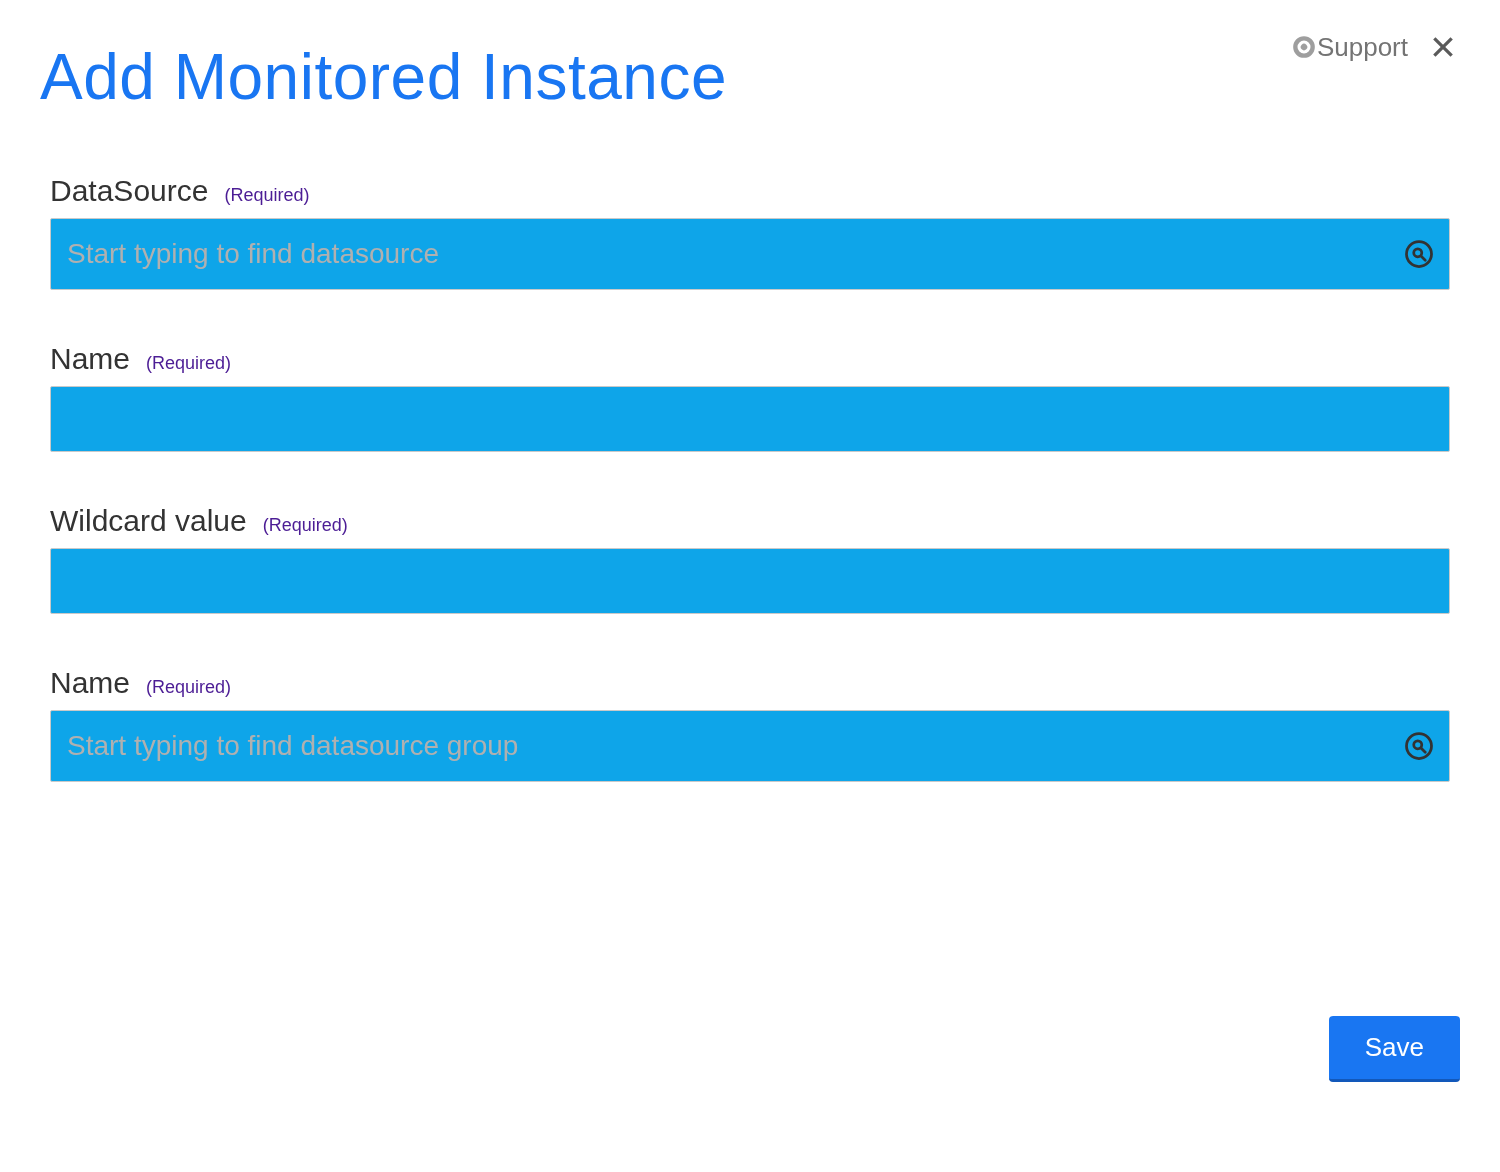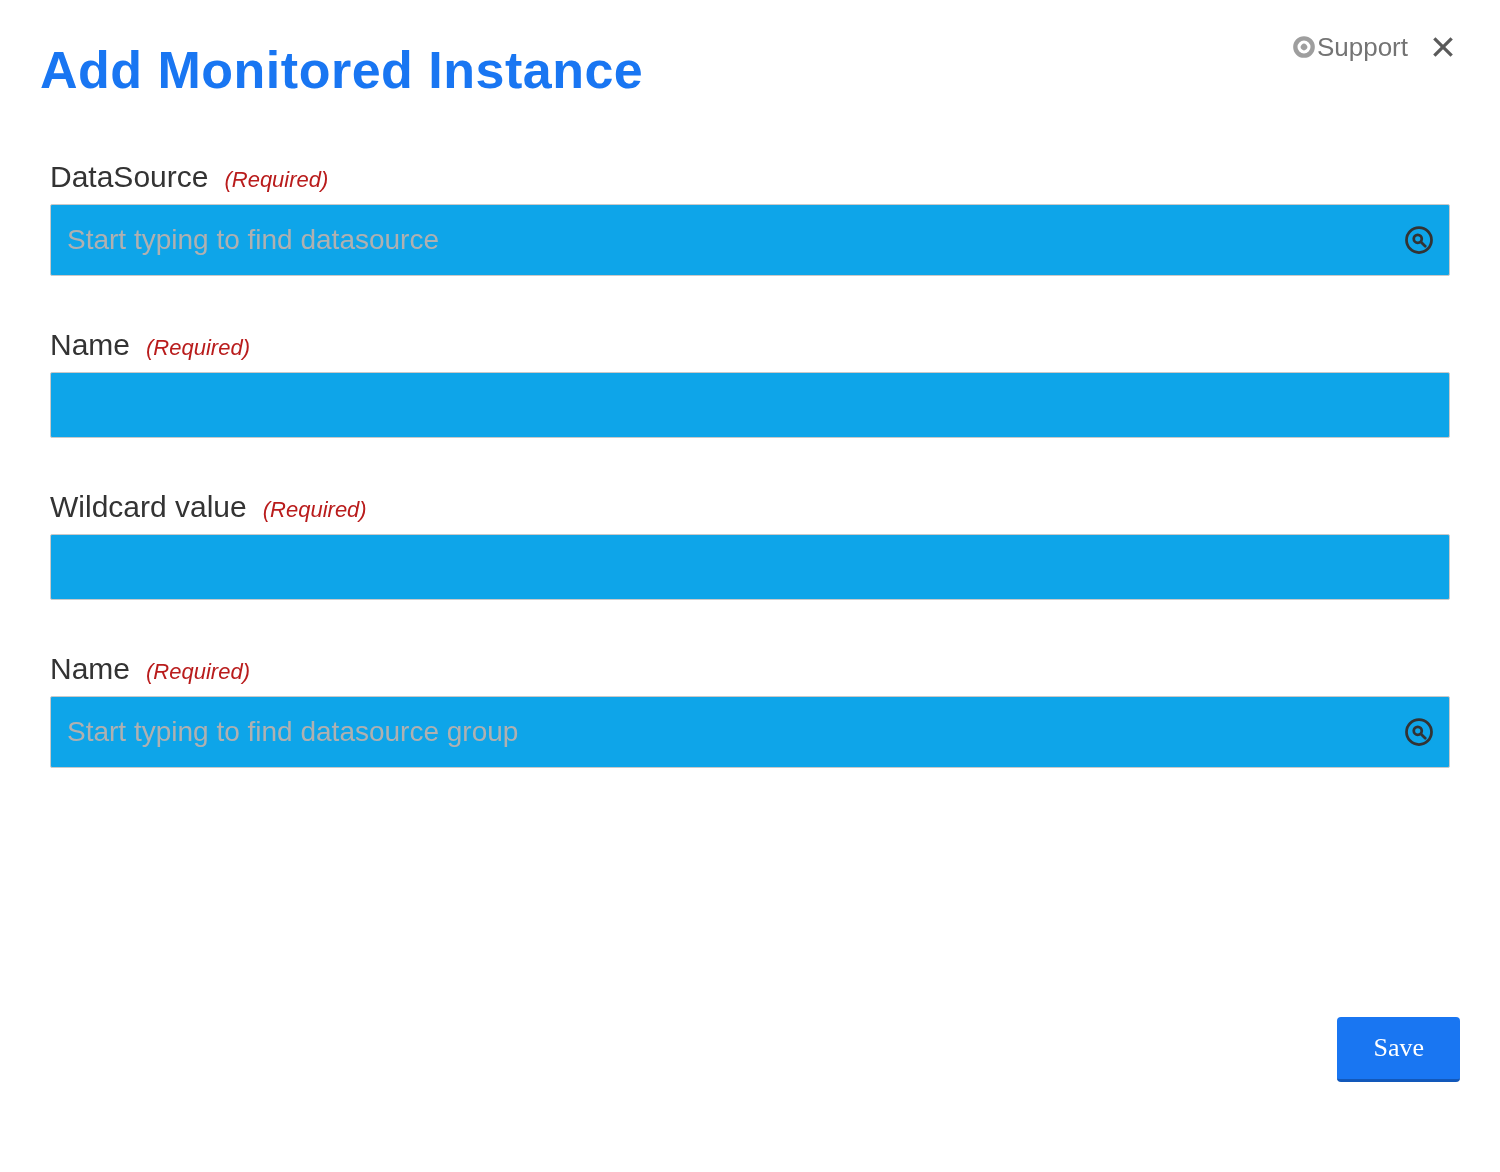--- a/index.html
+++ b/index.html
@@ -17,22 +17,22 @@
     height: 100%;
     padding: 40px 40px 40px 40px;
   }
   .header {
     display: flex;
     align-items: flex-start;
     justify-content: space-between;
   }
   .title {
     color: #1976f2;
-    font-size: 52px;
-    font-weight: 700;
+    font-size: 64px;
+    font-weight: 400;
     letter-spacing: 0.5px;
   }
   .header-actions {
     display: flex;
     align-items: center;
     gap: 18px;
     margin-top: -10px;
   }
   .support-link {
     display: inline-flex;
@@ -64,23 +64,22 @@
     align-items: baseline;
     gap: 16px;
     margin-bottom: 10px;
   }
   .field-label {
     font-size: 30px;
     color: #333;
     font-weight: 400;
   }
   .required-hint {
-    font-size: 22px;
-    font-style: italic;
-    color: #b91c1c;
+    font-size: 18px;
+    color: #4c1d95;
   }
   .input-wrap {
     position: relative;
     width: 100%;
   }
   .text-input {
     width: 100%;
     height: 72px;
     border: 1px solid #c9c9c9;
     border-radius: 2px;
@@ -111,21 +110,20 @@
   }
   .save-btn {
     background: #1976f2;
     color: #fff;
     border: none;
     border-bottom: 3px solid #1258ba;
     border-radius: 4px;
     font-size: 26px;
     padding: 16px 36px;
     cursor: pointer;
-    font-family: Liberation Serif, serif;
   }
 </style>
 </head>
 <body>
 
 <div class="dialog">
 
   <div class="header">
     <h1 class="title">Add Monitored Instance</h1>
     <div class="header-actions">

